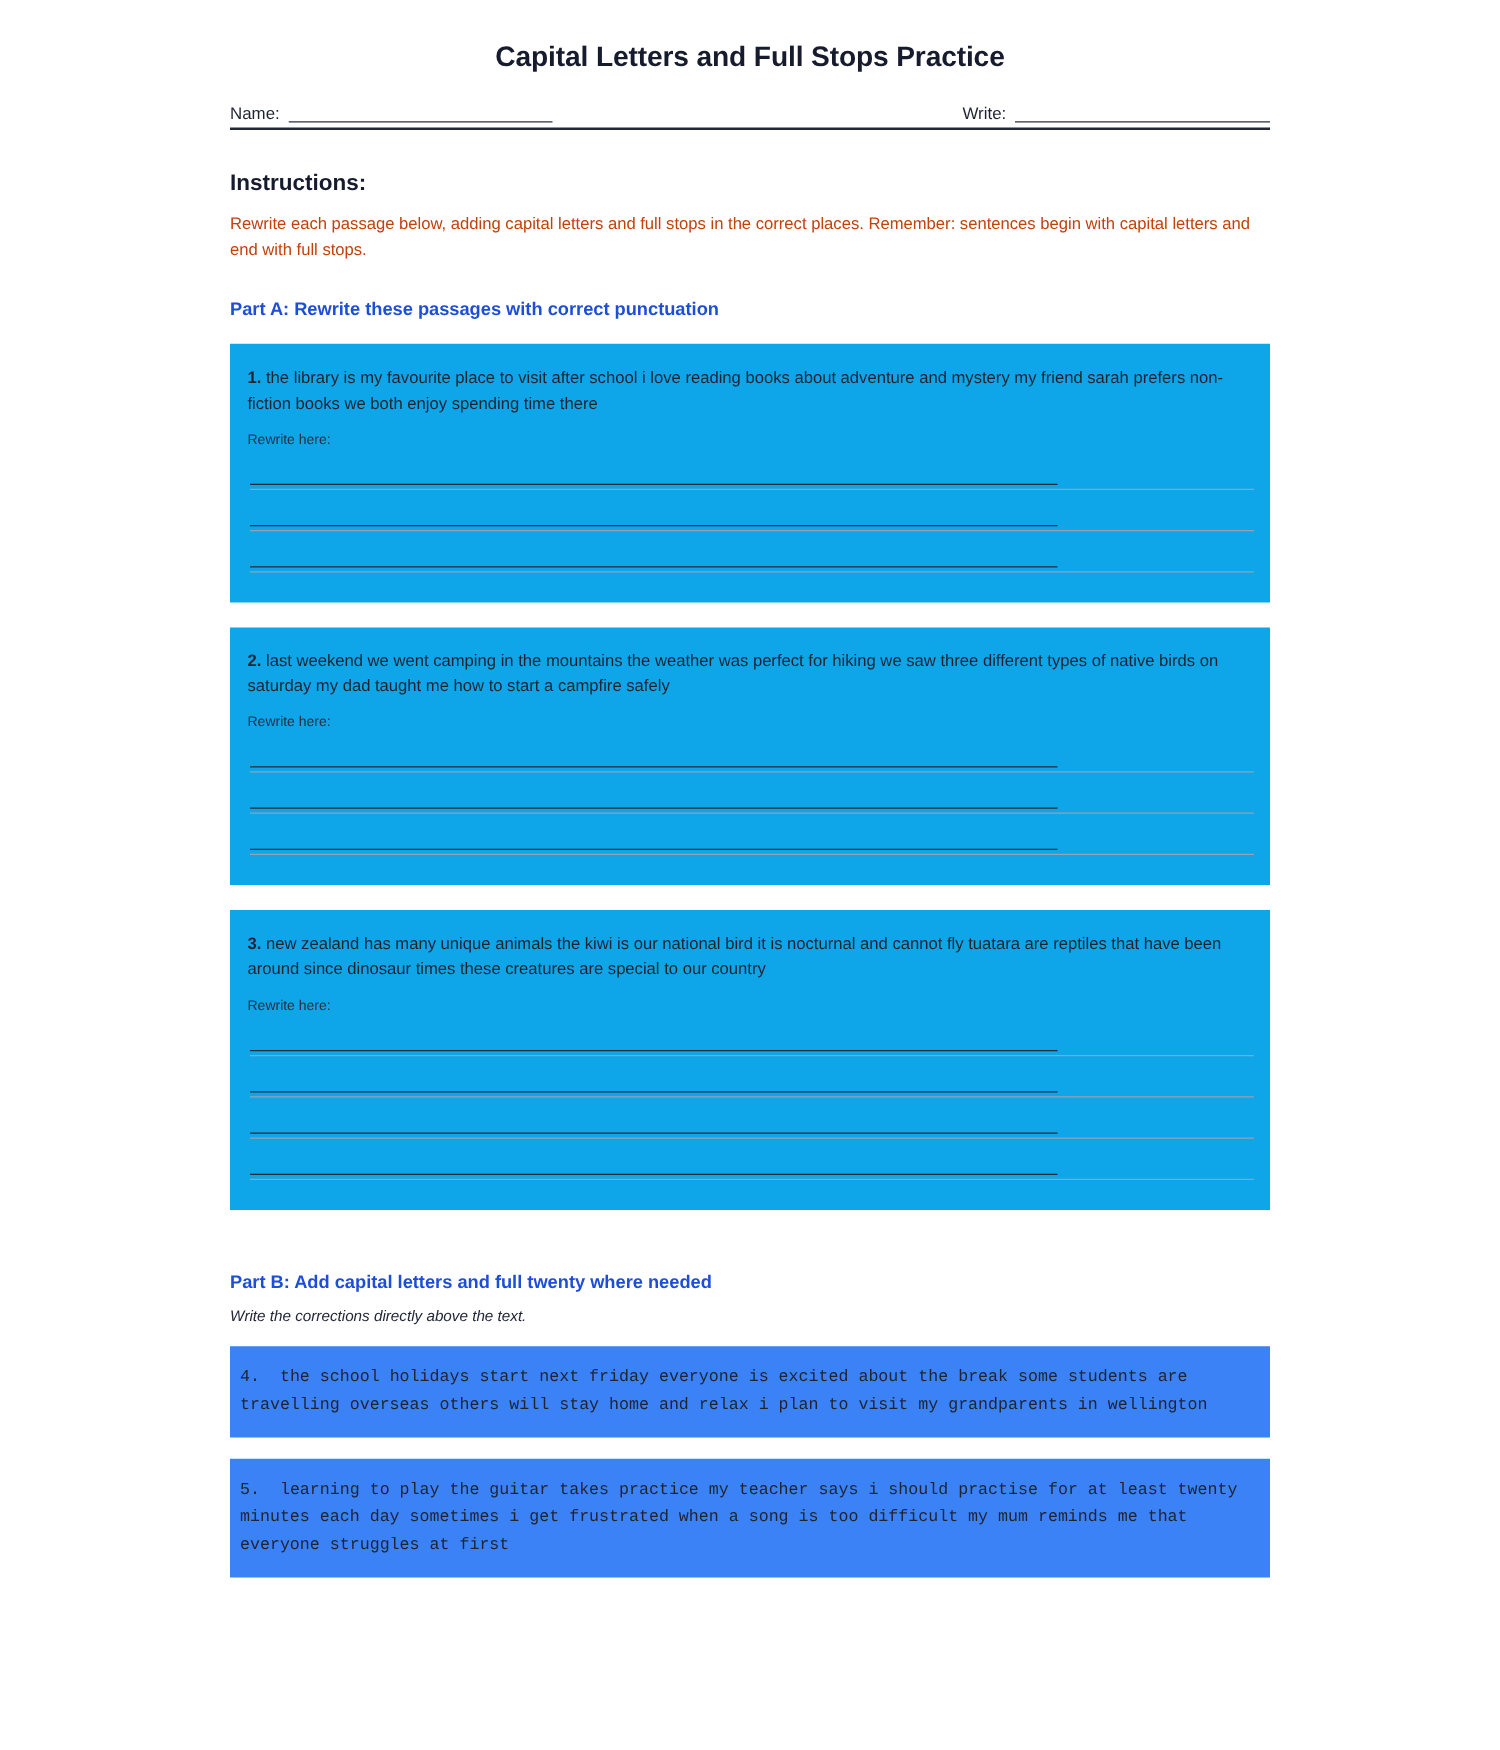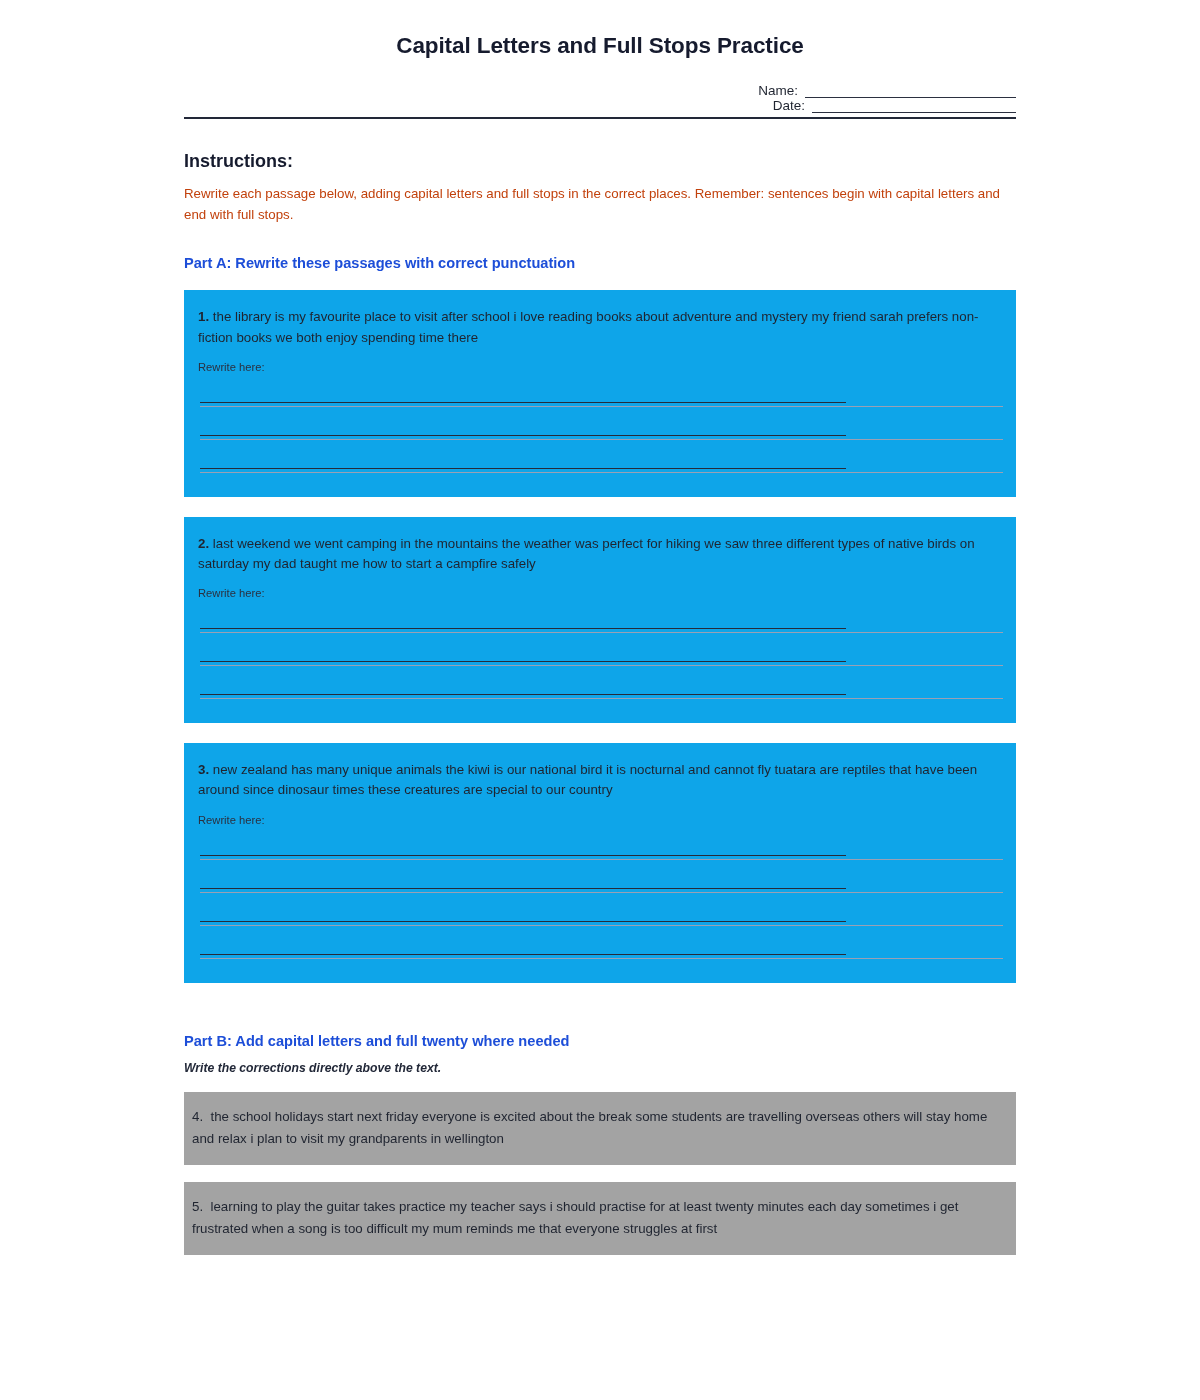--- a/index.html
+++ b/index.html
@@ -38,21 +38,20 @@
     letter-spacing: -0.1px;
     color: #161b2e;
   }
   .namedate-row {
     display: flex;
     justify-content: space-between;
     align-items: flex-end;
     margin-top: 24px;
     font-size: 13.5px;
     color: #1f2430;
-    flex-direction: column;
   }
   .field {
     display: flex;
     align-items: flex-end;
     white-space: nowrap;
   }
   .field-label { font-size: 13.5px; }
   .field-rule {
     display: inline-block;
     border-bottom: 1.4px solid #2b3040;
@@ -88,21 +87,20 @@
     color: #1d4ed8;
     margin: 0;
     padding-top: 30px;
   }
   .part-note {
     font-size: 12.2px;
     font-style: italic;
     color: #222838;
     margin: 0;
     padding-top: 12px;
-    font-weight: bold;
   }
 
   
   .exercise-list-a { margin-top: 19px; }
   .exercise-box {
     background: #0ea5e9;
     padding: 17px 14px 18px 14px;
     margin-bottom: 20px;
   }
   .passage {
@@ -135,23 +133,24 @@
     position: absolute;
     left: 2px;
     bottom: 6px;
     width: 803px;
     border-bottom: 1.1px solid #9aa0b4;
   }
 
   
   .exercise-list-b { margin-top: 17px; }
   .exercise-box-b {
-    background: #a3a3a3;
+    background: #3b82f6;
     padding: 14px 16px 15px 8px;
     margin-bottom: 17px;
+    font-family: Liberation Mono, monospace;
   }
   .passage-b {
     font-size: 13.3px;
     line-height: 1.66;
     color: #1f2430;
     margin: 0;
   }
 </style>
 </head>
 <body>
@@ -160,21 +159,21 @@
   <div class="content">
 
     <h1 class="worksheet-title">Capital Letters and Full Stops Practice</h1>
 
     <div class="namedate-row">
       <div class="field">
         <span class="field-label">Name:</span>
         <span class="field-rule name-rule"></span>
       </div>
       <div class="field">
-        <span class="field-label">Date:</span>
+        <span class="field-label">Write:</span>
         <span class="field-rule date-rule"></span>
       </div>
     </div>
     <div class="header-rule"></div>
 
     <h2 class="section-heading">Instructions:</h2>
     <p class="instructions-text">Rewrite each passage below, adding capital letters and full stops in the correct places. Remember: sentences begin with capital letters and end with full stops.</p>
 
     <h3 class="part-heading">Part A: Rewrite these passages with correct punctuation</h3>
 

